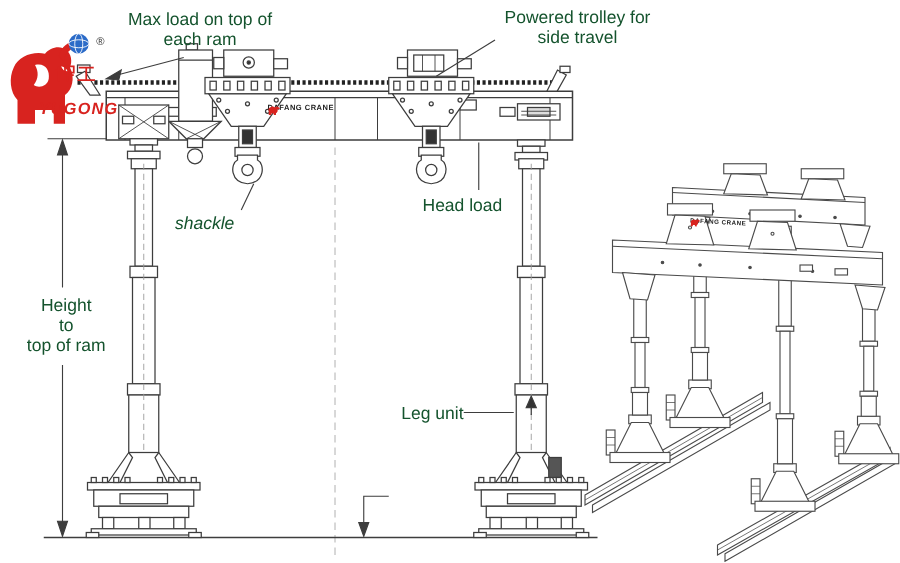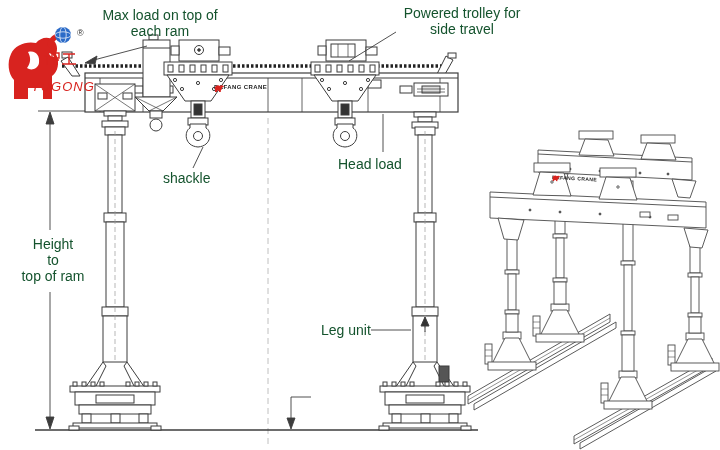--- a/index.html
+++ b/index.html
@@ -1,21 +1,21 @@
 <!DOCTYPE html>
 <html><head>
 <meta charset="utf-8">
 <style>
   html,body{margin:0;padding:0;background:#fff;}
   .stage{position:relative;width:720px;height:450px;background:#ffffff;overflow:hidden;
          font-family:"Liberation Sans",sans-serif;color:#1a1a1a;}
   .stage svg{position:absolute;left:0;top:0;}
   .lbl{position:absolute;white-space:pre-line;font-size:14px;line-height:1.15;color:#14532d;}
   .center{text-align:center;}
-  .brand-en{position:absolute;left:31px;top:79px;font-size:13px;font-weight:normal;
+  .brand-en{position:absolute;left:31px;top:79px;font-size:13px;font-weight:bold;
             font-style:italic;letter-spacing:1px;color:#d8231f;text-align:center;}
   .reg{position:absolute;left:77px;top:28px;font-size:9px;color:#333;}
   .oem{position:absolute;display:flex;align-items:center;gap:2px;}
   .oem .t{font-size:6px;letter-spacing:.4px;color:#222;font-weight:bold;}
   .oem-iso{transform:rotate(3deg);transform-origin:left center;}
   .oem-iso .t{font-size:5px;}
   .cn-box{position:absolute;left:43px;top:50px;width:34px;height:18px;}
 </style>
 </head>
 <body>
@@ -361,21 +361,21 @@
       </g>
     </g>
   </svg>
 
   <div class="lbl center" style="left:62px;top:7px;width:196px;">Max load on top of
 each ram</div>
 
   <div class="lbl center" style="left:352px;top:5px;width:124px;margin-left:48px;">Powered trolley for
 side travel</div>
 
-  <div class="lbl" style="left:163px;top:170px;">shackle</div>
+  <div class="lbl" style="left:140px;top:170px;font-style:italic;">shackle</div>
 
   <div class="lbl" style="left:338px;top:156px;">Head load</div>
 
   <div class="lbl center" style="left:5px;top:236px;width:96px;">Height
 to
 top of ram</div>
 
   <div class="lbl" style="left:321px;top:322px;text-align:center;">Leg unit</div>
 
 

